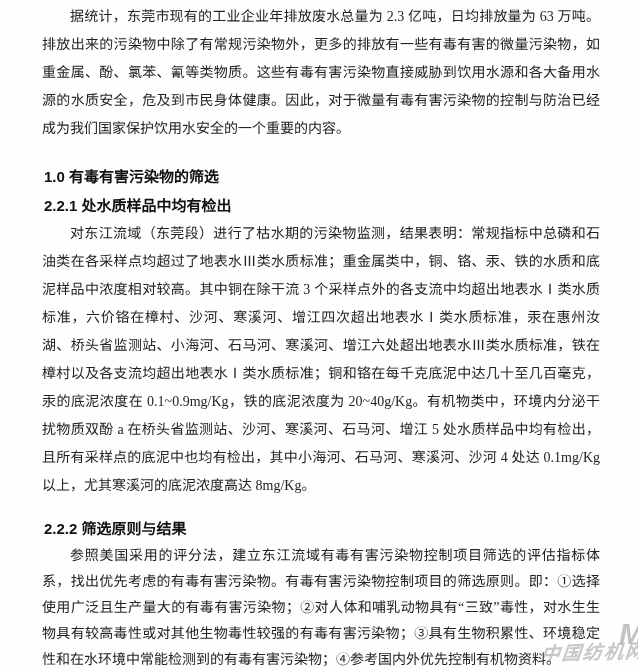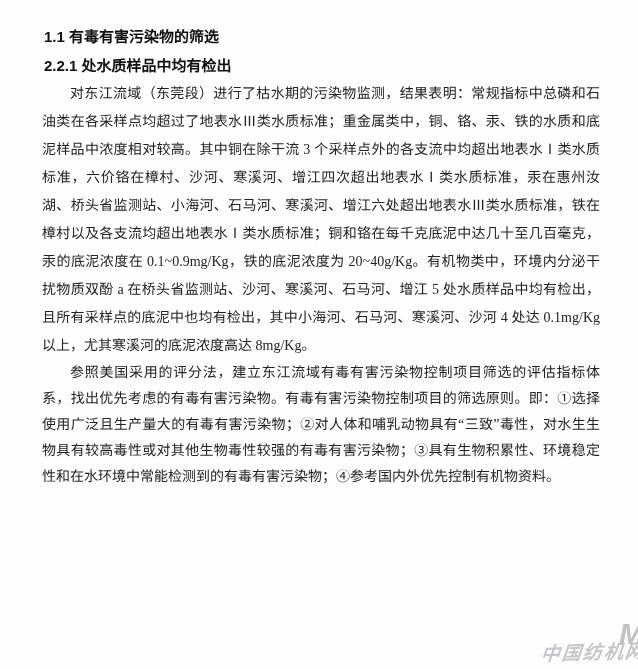--- a/index.html
+++ b/index.html
@@ -79,27 +79,29 @@
     margin-top: -6px;
   }
 </style>
 </head>
 <body>
 
 <div class="page">
 
   <div class="content">
 
+    <p class="body-para">据统计，东莞市现有的工业企业年排放废水总量为 2.3 亿吨，日均排放量为 63 万吨。排放出来的污染物中除了有常规污染物外，更多的排放有一些有毒有害的微量污染物，如重金属、酚、氯苯、氰等类物质。这些有毒有害污染物直接威胁到饮用水源和各大备用水源的水质安全，危及到市民身体健康。因此，对于微量有毒有害污染物的控制与防治已经成为我们国家保护饮用水安全的一个重要的内容。</p>
 
-    <p class="heading gap-large">1.1 有毒有害污染物的筛选</p>
+    <p class="heading gap-large">1.0 有毒有害污染物的筛选</p>
 
     <p class="heading gap-none">2.2.1 处水质样品中均有检出</p>
 
     <p class="body-para">对东江流域（东莞段）进行了枯水期的污染物监测，结果表明：常规指标中总磷和石油类在各采样点均超过了地表水Ⅲ类水质标准；重金属类中，铜、铬、汞、铁的水质和底泥样品中浓度相对较高。其中铜在除干流 3 个采样点外的各支流中均超出地表水Ⅰ类水质标准，六价铬在樟村、沙河、寒溪河、增江四次超出地表水Ⅰ类水质标准，汞在惠州汝湖、桥头省监测站、小海河、石马河、寒溪河、增江六处超出地表水Ⅲ类水质标准，铁在樟村以及各支流均超出地表水Ⅰ类水质标准；铜和铬在每千克底泥中达几十至几百毫克，汞的底泥浓度在 0.1~0.9mg/Kg，铁的底泥浓度为 20~40g/Kg。有机物类中，环境内分泌干扰物质双酚 a 在桥头省监测站、沙河、寒溪河、石马河、增江 5 处水质样品中均有检出，且所有采样点的底泥中也均有检出，其中小海河、石马河、寒溪河、沙河 4 处达 0.1mg/Kg 以上，尤其寒溪河的底泥浓度高达 8mg/Kg。</p>
 
+    <p class="heading gap-medium">2.2.2 筛选原则与结果</p>
 
     <p class="body-para tight">参照美国采用的评分法，建立东江流域有毒有害污染物控制项目筛选的评估指标体系，找出优先考虑的有毒有害污染物。有毒有害污染物控制项目的筛选原则。即：①选择使用广泛且生产量大的有毒有害污染物；②对人体和哺乳动物具有“三致”毒性，对水生生物具有较高毒性或对其他生物毒性较强的有毒有害污染物；③具有生物积累性、环境稳定性和在水环境中常能检测到的有毒有害污染物；④参考国内外优先控制有机物资料。</p>
 
   </div>
 
   <div class="watermark">
     <span class="logo-m">M</span>
     <span class="wm-text">中国纺机网</span>
   </div>
 

